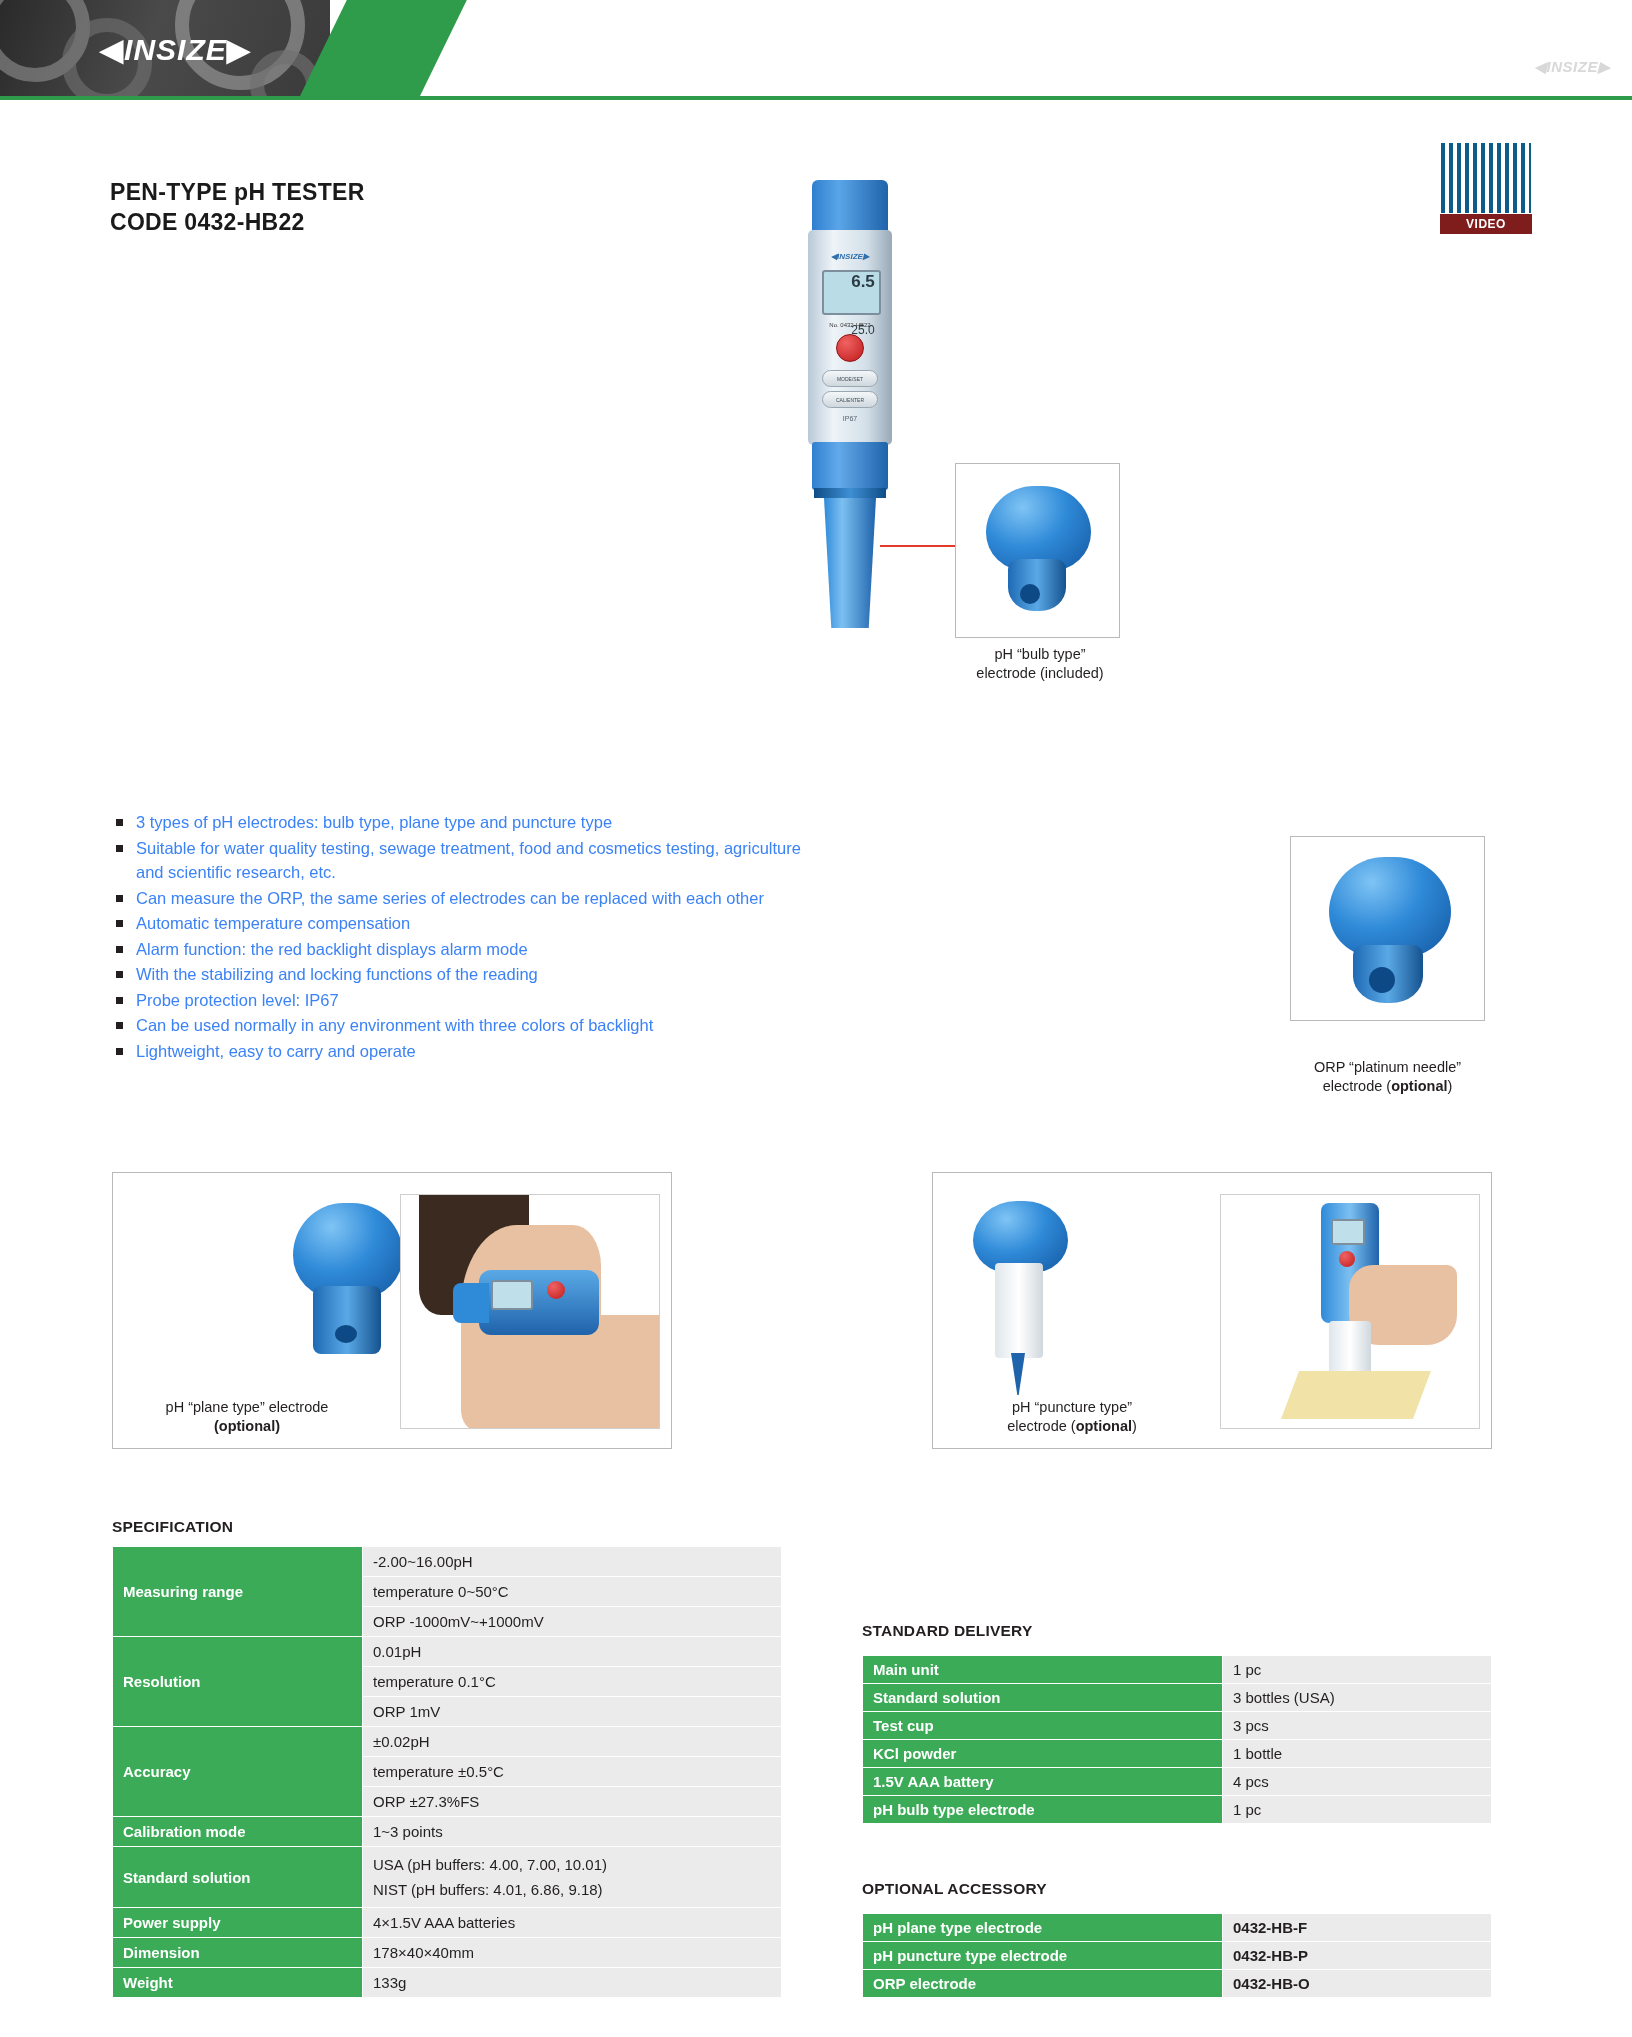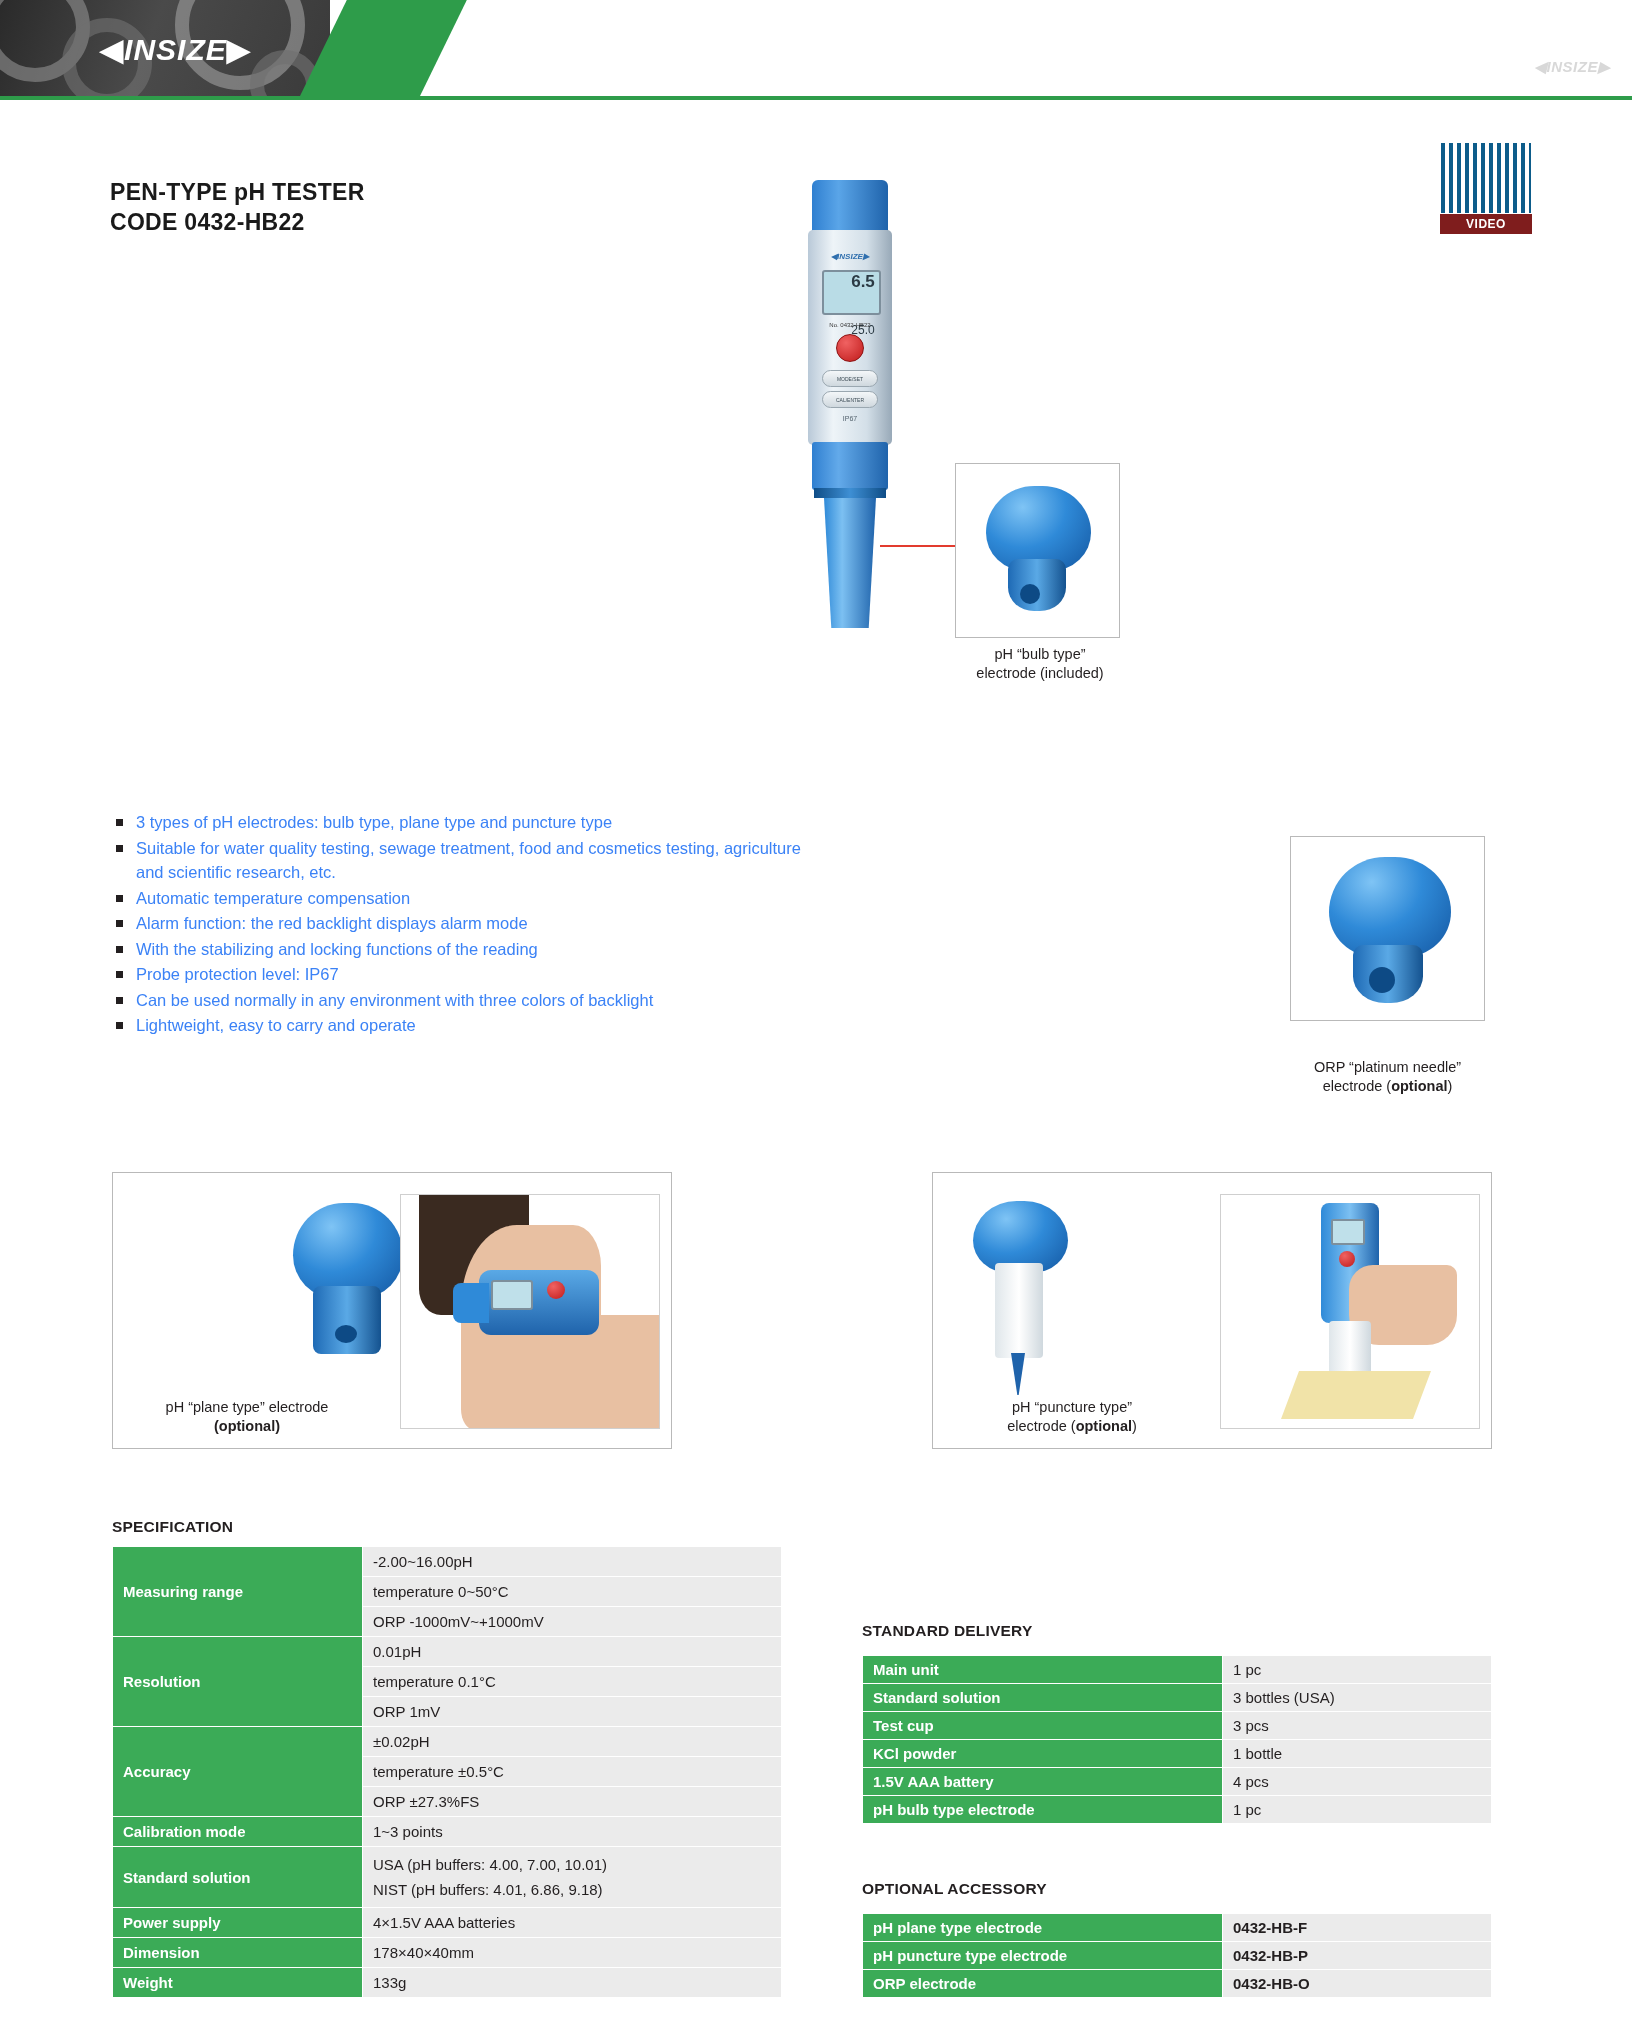--- a/index.html
+++ b/index.html
@@ -336,20 +336,21 @@
   </div>
 </div>
 <div class="cap" style="left:915px; top:645px; width:250px;">
   <div>pH “bulb type”</div>
   <div>electrode (included)</div>
 </div>
 
 <div class="features">
   <div class="feature"><span class="bullet"></span><span>3 types of pH electrodes: bulb type, plane type and puncture type</span></div>
   <div class="feature"><span class="bullet"></span><span>Suitable for water quality testing, sewage treatment, food and cosmetics testing, agriculture and scientific research, etc.</span></div>
+  <div class="feature"><span class="bullet"></span><span>Can measure the ORP, the same series of electrodes can be replaced with each other</span></div>
   <div class="feature"><span class="bullet"></span><span>Automatic temperature compensation</span></div>
   <div class="feature"><span class="bullet"></span><span>Alarm function: the red backlight displays alarm mode</span></div>
   <div class="feature"><span class="bullet"></span><span>With the stabilizing and locking functions of the reading</span></div>
   <div class="feature"><span class="bullet"></span><span>Probe protection level: IP67</span></div>
   <div class="feature"><span class="bullet"></span><span>Can be used normally in any environment with three colors of backlight</span></div>
   <div class="feature"><span class="bullet"></span><span>Lightweight, easy to carry and operate</span></div>
 </div>
 
 <div class="photo-box" style="left:1290px; top:836px; width:195px; height:185px;">
   <div class="photo-fill">

